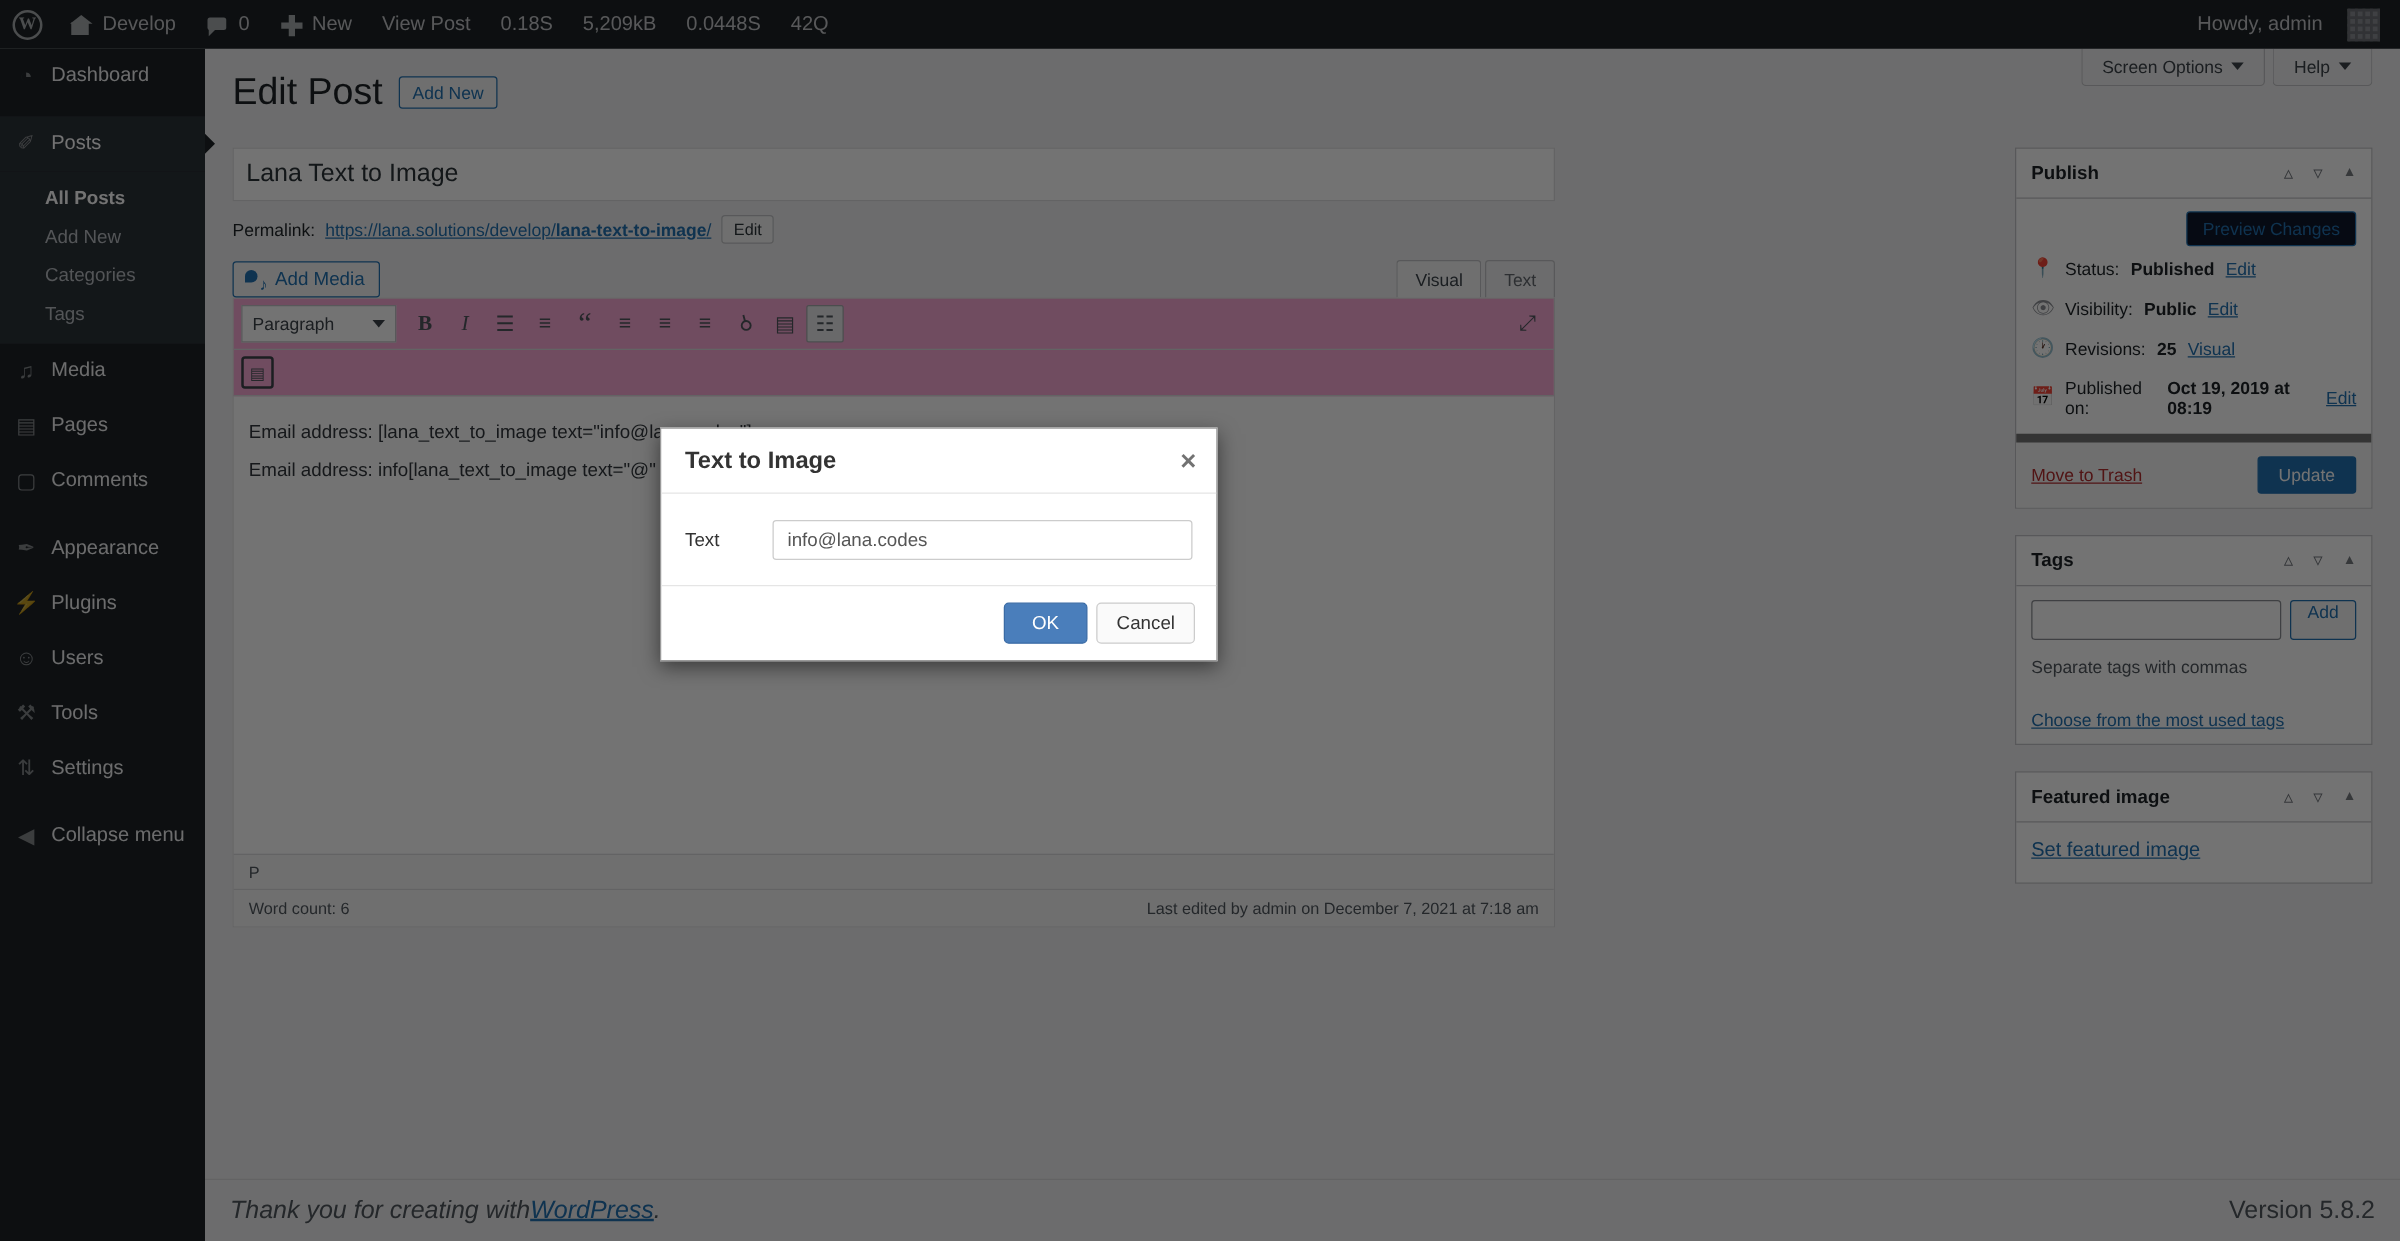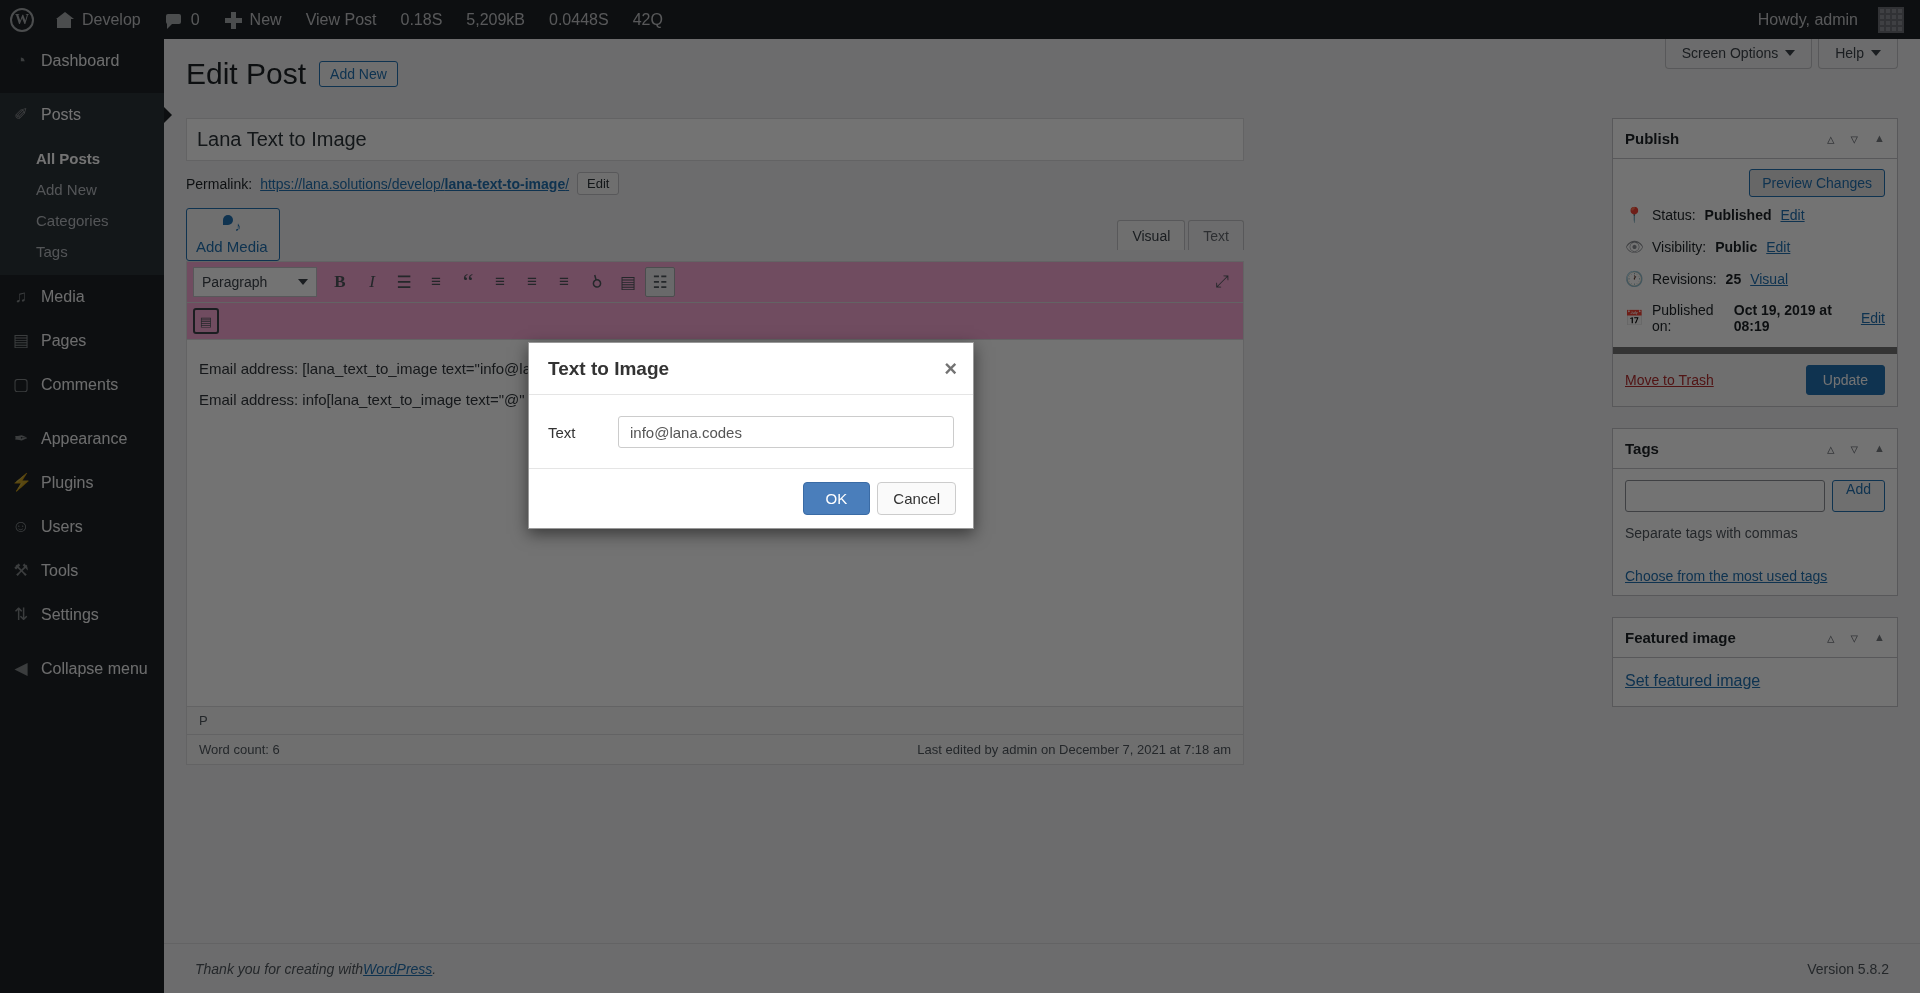--- a/index.html
+++ b/index.html
@@ -190,21 +190,21 @@
   }
 
   .media-row {
     margin-top: 13px; display: flex; align-items: center;
   }
   .add-media-btn {
     border: 1px solid #2271b1; color: #2271b1;
     background: #f6f7f7; border-radius: 3px;
     padding: 5px 11px 5px 9px;
     font-size: 15px;
-    display: flex; align-items: center; gap: 7px; flex-direction: column;
+    display: flex; align-items: center; gap: 7px;
   }
   .media-icon {
     width: 17px; height: 17px; position: relative;
   }
   .media-icon::before {
     content: ""; position: absolute; left: 0; top: 1px;
     width: 10px; height: 10px; border-radius: 50% 50% 50% 0;
     background: #2271b1;
   }
   .media-icon::after {
@@ -302,21 +302,21 @@
   }
   .pb-title { font-size: 15px; font-weight: bold; color: #1d2327; }
   .pb-actions { margin-left: auto; display: flex; gap: 16px; align-items: center; color: #787c82; }
   .chev { font-size: 15px; color: #787c82; line-height: 1; }
   .tri { font-size: 11px; color: #787c82; line-height: 1; }
   .pb-inner { padding: 11px 12px; }
 
   .preview-row { display: flex; justify-content: flex-end; padding: 10px 12px 2px; }
   .btn-secondary {
     border: 1px solid #2271b1; color: #2271b1;
-    background: #e5e5e5; border-radius: 3px;
+    background: #0f172a; border-radius: 3px;
     padding: 5px 12px; font-size: 14px;
   }
   .pub-line {
     display: flex; align-items: center; gap: 9px;
     padding: 7px 12px; font-size: 14px; color: #1d2327;
   }
   .pub-ico { width: 18px; height: 18px; color: #8c8f94; font-size: 15px; text-align: center; line-height: 18px; flex: none; }
   .pub-b { font-weight: bold; }
   .lnk { color: #2271b1; text-decoration: underline; }
   .pub-footer {
@@ -342,22 +342,22 @@
     padding: 0 13px; font-size: 14px;
   }
   .tag-help { font-size: 14px; color: #50575e; margin-top: 13px; }
   .tag-most { display: block; margin-top: 27px; font-size: 14px; }
 
   .footer-bar {
     position: absolute; left: 0; bottom: 0;
     width: 1756px; height: 50px;
     border-top: 1px solid #dcdcde;
     display: flex; align-items: center;
-    padding: 0 31px;
-    font-size: 14px; color: #50575e;
+    padding: 0 20px;
+    font-size: 20px; color: #50575e;
     font-style: italic;
   }
   .footer-right { margin-left: auto; font-style: normal; }
 
   
   #dim-overlay {
     position: absolute; inset: 0;
     width: 1920px; height: 993px;
     background: rgba(0,0,0,0.55);
     z-index: 500;

